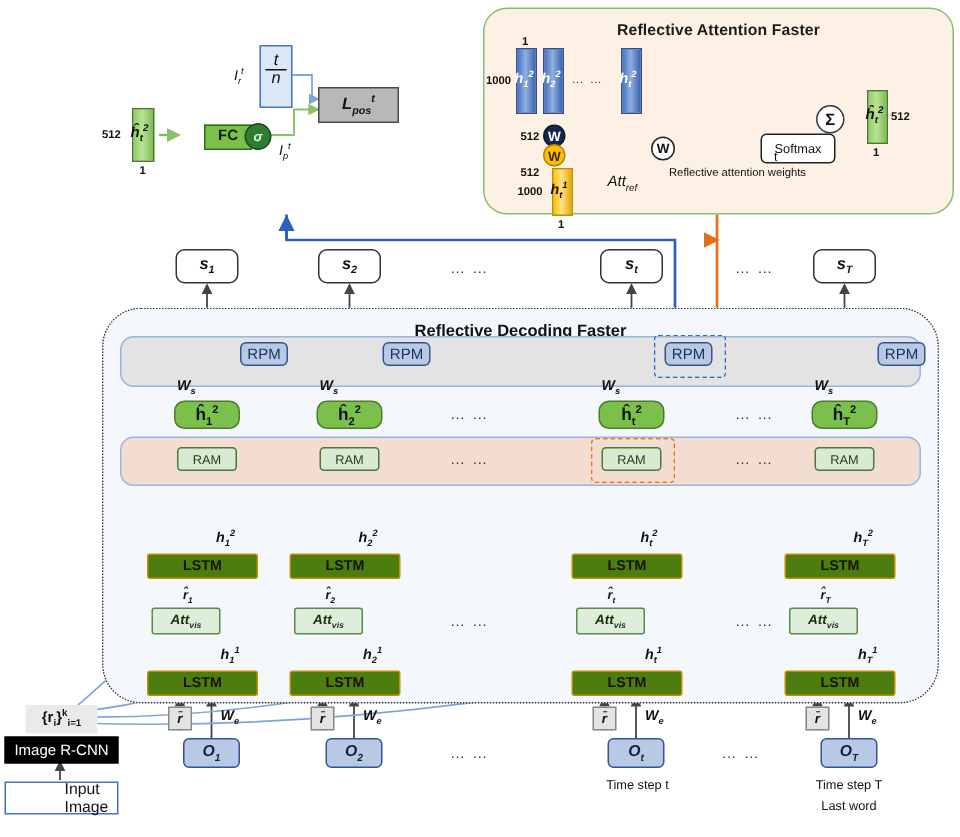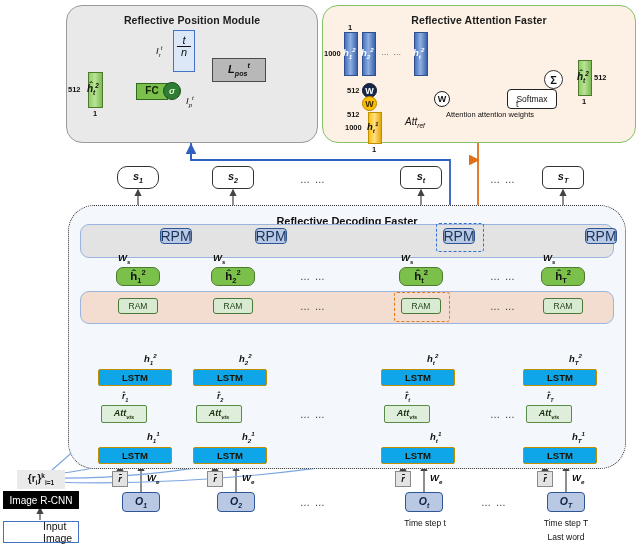--- a/index.html
+++ b/index.html
@@ -59,26 +59,26 @@
                 font-size:11px;font-weight:bold;color:#111;}
   .band{position:absolute;border:1px solid #9ab4dd;border-radius:9px;}
   .band.rpm{background:#e3e3e3;}
   .band.ram{background:#f3ddd0;}
 
   .node{position:absolute;box-sizing:border-box;display:flex;
         align-items:center;justify-content:center;font-weight:bold;}
   .n-s{background:#fff;border:1.3px solid #333;border-radius:6px;
        font-size:11px;font-style:italic;}
   .n-rpm{background:#b9c9e3;border:1.2px solid #2f5597;border-radius:4px;
-         font-size:14px;color:#16335e;font-weight:normal;}
+         font-size:10px;color:#16335e;font-weight:normal;}
   .n-hhat{background:#7cc04c;border:1.2px solid #4e7a2d;border-radius:7px;
           font-size:11.5px;}
   .n-ram{background:#d9ead3;border:1.2px solid #4a7a3a;border-radius:3px;
          font-size:8.5px;color:#1d3d13;font-weight:normal;}
-  .n-lstm{background:#0ea5e9;border:1.2px solid #bf8f00;border-radius:2px;
+  .n-lstm{background:#4d7c0f;border:1.2px solid #bf8f00;border-radius:2px;
           font-size:9.5px;color:#1a1200;}
   .n-att{background:#dfeedb;border:1.1px solid #5a8a48;border-radius:2px;
          font-size:9px;font-style:italic;color:#17310d;font-weight:bold;}
   .n-o{background:#b9c9e3;border:1.1px solid #2f5597;border-radius:4px;
        font-size:10.5px;font-style:italic;color:#10213f;}
   .n-rbar{background:#e3e3e3;border:1px solid #8a8a8a;font-size:9px;
           font-style:italic;color:#111;}
   .n-rk{background:#eaeaea;border:none;font-size:10px;color:#111;}
   .n-frcnn{background:#000;color:#fff;border:1px solid #000;font-size:10px;
            font-weight:normal;}
@@ -242,23 +242,20 @@
     <path d="M421,350 C470,350 520,340 562,316" stroke="#e8332a" stroke-width="1.5" fill="none" marker-end="url(#ahr)"></path>
 
     <g stroke="#7aa6e0" stroke-width="1.1" fill="none">
       <path d="M52,470 C70,455 92,432 112,423" marker-end="url(#ahlb)"></path>
       <path d="M52,474 C120,470 160,440 206,423" marker-end="url(#ahlb)"></path>
       <path d="M52,478 C180,480 300,450 394,423" marker-end="url(#ahlb)"></path>
       <path d="M52,482 C220,488 420,460 536,423" marker-end="url(#ahlb)"></path>
     </g>
   </svg>
 
-  <div class="abs rpm-box">
-    <div class="mod-title" style="margin-top:8px">Reflective Position Module</div>
-  </div>
   <div class="abs vec green" style="left:88px;top:72px;width:15px;height:36px;"></div>
   <div class="vlbl" style="left:87px;top:82px;font-size:10px;">ĥ<sub>t</sub><sup>2</sup></div>
   <div class="dim" style="left:68px;top:85px;">512</div>
   <div class="dim" style="left:93px;top:109px;">1</div>
 
   <div class="fcbox" style="left:136px;top:83px;width:30px;">FC</div>
 
   <div class="circ sig" style="left:163px;top:82px;width:16px;height:16px;">σ</div>
 
   <div class="fracbox" style="left:173px;top:30px;width:20px;height:40px;">
@@ -297,31 +294,31 @@
   <div class="abs vec yellow" style="left:368px;top:112px;width:14px;height:32px;"></div>
   <div class="vlbl" style="left:367px;top:120px;">h<sub>t</sub><sup>1</sup></div>
   <div class="dim" style="left:345px;top:123px;">1000</div>
   <div class="dim" style="left:372px;top:145px;">1</div>
 
   <div class="plain ital" style="left:405px;top:116px;font-size:10px;">Att<sub>ref</sub></div>
 
   <div class="circ wdark" style="left:434px;top:91px;width:14px;height:14px;background:#fff;color:#111;border:1.3px solid #222;">W</div>
 
   <div class="softmax" style="left:463px;top:89px;width:48px;height:18px;margin-left:44px;">Softmax</div>
-  <div class="plain" style="left:446px;top:110px;">Attention attention weights</div>
+  <div class="plain" style="left:446px;top:110px;">Reflective attention weights</div>
   <div class="plain" style="left:516px;top:99px;font-size:8.5px;">t</div>
 
   <div class="circ sum" style="left:544px;top:70px;width:17px;height:17px;">Σ</div>
 
   <div class="abs vec green" style="left:578px;top:60px;width:14px;height:36px;"></div>
   <div class="vlbl" style="left:577px;top:70px;font-size:10px;">ĥ<sub>t</sub><sup>2</sup></div>
   <div class="dim" style="left:594px;top:73px;">512</div>
   <div class="dim" style="left:582px;top:97px;">1</div>
 
-  <div class="node n-s" style="left:117px;top:166px;width:42px;height:23px;border-radius:10px;">
+  <div class="node n-s" style="left:117px;top:166px;width:42px;height:23px;">
     <span>s<sub>1</sub></span>
     </div>
   <div class="node n-s" style="left:212px;top:166px;width:42px;height:23px;">
     <span>s<sub>2</sub></span>
     </div>
   <div class="ell" style="left:300px;top:174px;">… …</div>
   <div class="node n-s" style="left:400px;top:166px;width:42px;height:23px;">
     <span>s<sub>t</sub></span>
     </div>
   <div class="ell" style="left:490px;top:174px;">… …</div>

